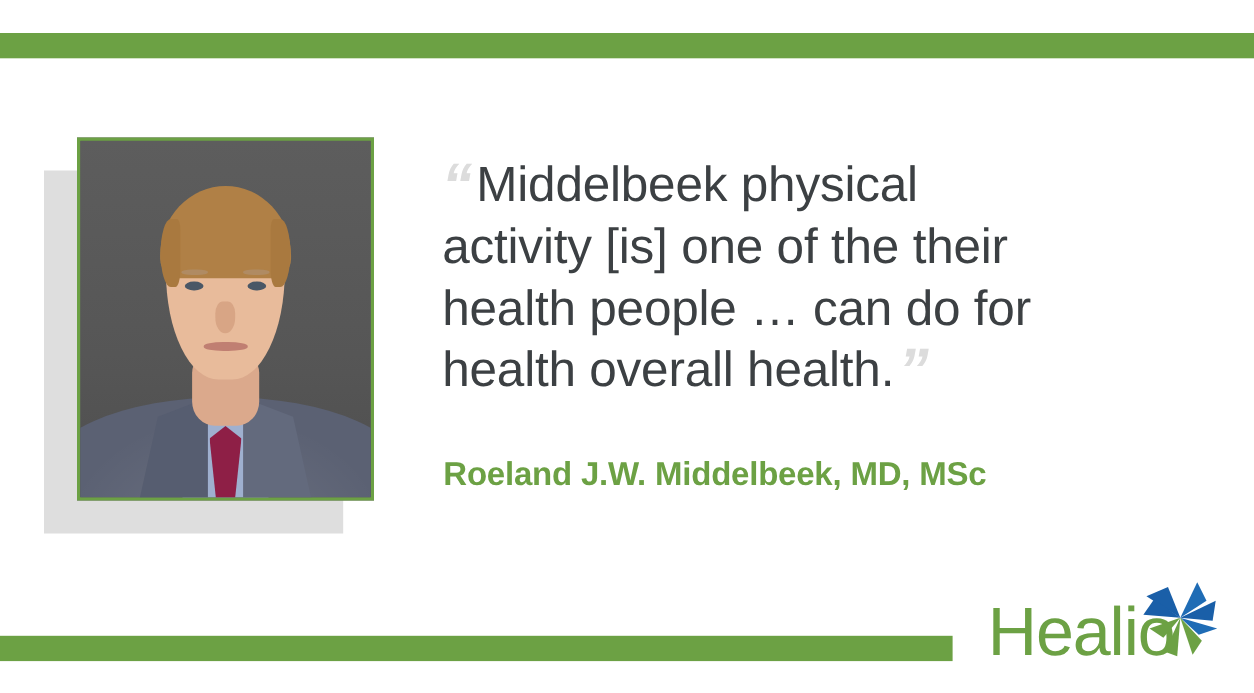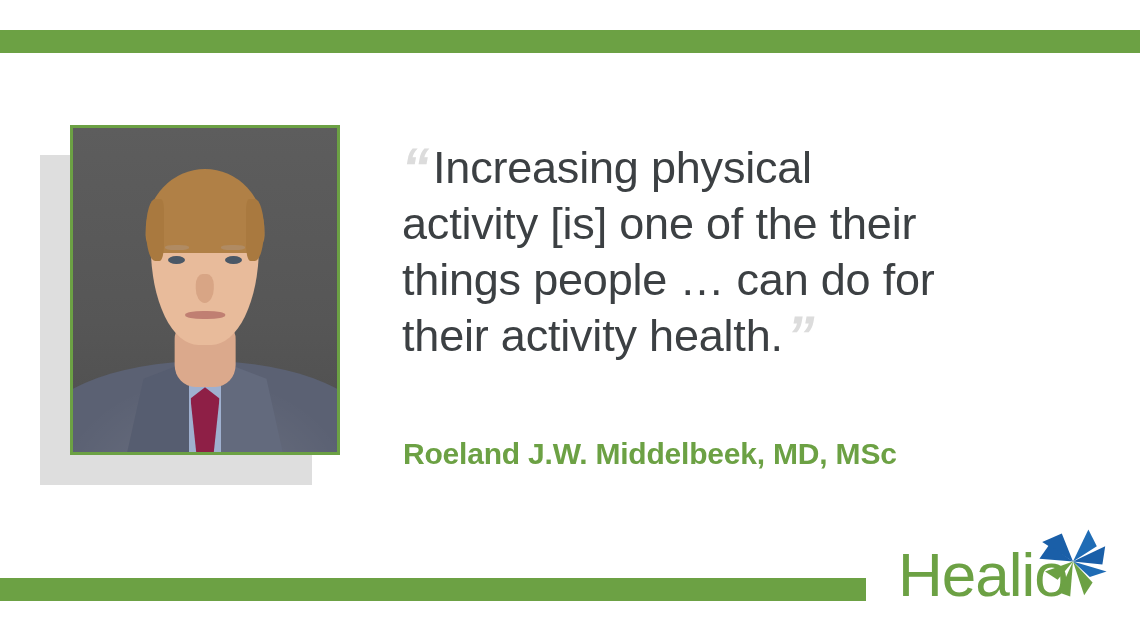--- a/index.html
+++ b/index.html
@@ -247,21 +247,21 @@
   .qmark-close {
     font-size: 56px;
     line-height: 0;
     transform: translateY(4px) skewX(-10deg);
     margin-left: 4px;
     letter-spacing: -1px;
   }
   .attribution {
     position: absolute;
     left: 403px;
-    top: 437px;
+    top: 415px;
     font-size: 30px;
     font-weight: 700;
     color: #6ca144;
     letter-spacing: -0.2px;
     white-space: nowrap;
     text-align: center;
   }
 
   
   .logo {
@@ -314,21 +314,21 @@
       <div class="ph-brow-l"></div>
       <div class="ph-brow-r"></div>
       <div class="ph-eye-l"></div>
       <div class="ph-eye-r"></div>
       <div class="ph-nose"></div>
       <div class="ph-mouth"></div>
     </div>
   </div>
 
   <div class="quote-wrap">
-    <p class="quote-text"><span class="qmark qmark-open">“</span><span>Increasing physical</span><br><span>activity [is] one of the their</span><br><span>things people … can do for</span><br><span>their activity health.</span><span class="qmark qmark-close">”</span></p>
+    <p class="quote-text"><span class="qmark qmark-open">“</span><span>Middelbeek physical</span><br><span>activity [is] one of the their</span><br><span>health people … can do for</span><br><span>health overall health.</span><span class="qmark qmark-close">”</span></p>
   </div>
 
   <div class="attribution">Roeland J.W. Middelbeek, MD, MSc</div>
 
   <div class="rule-bottom"></div>
 
   <div class="logo">
     <div class="logo-word">Healio</div>
     <svg class="logo-star" viewBox="0 0 100 100">
 

